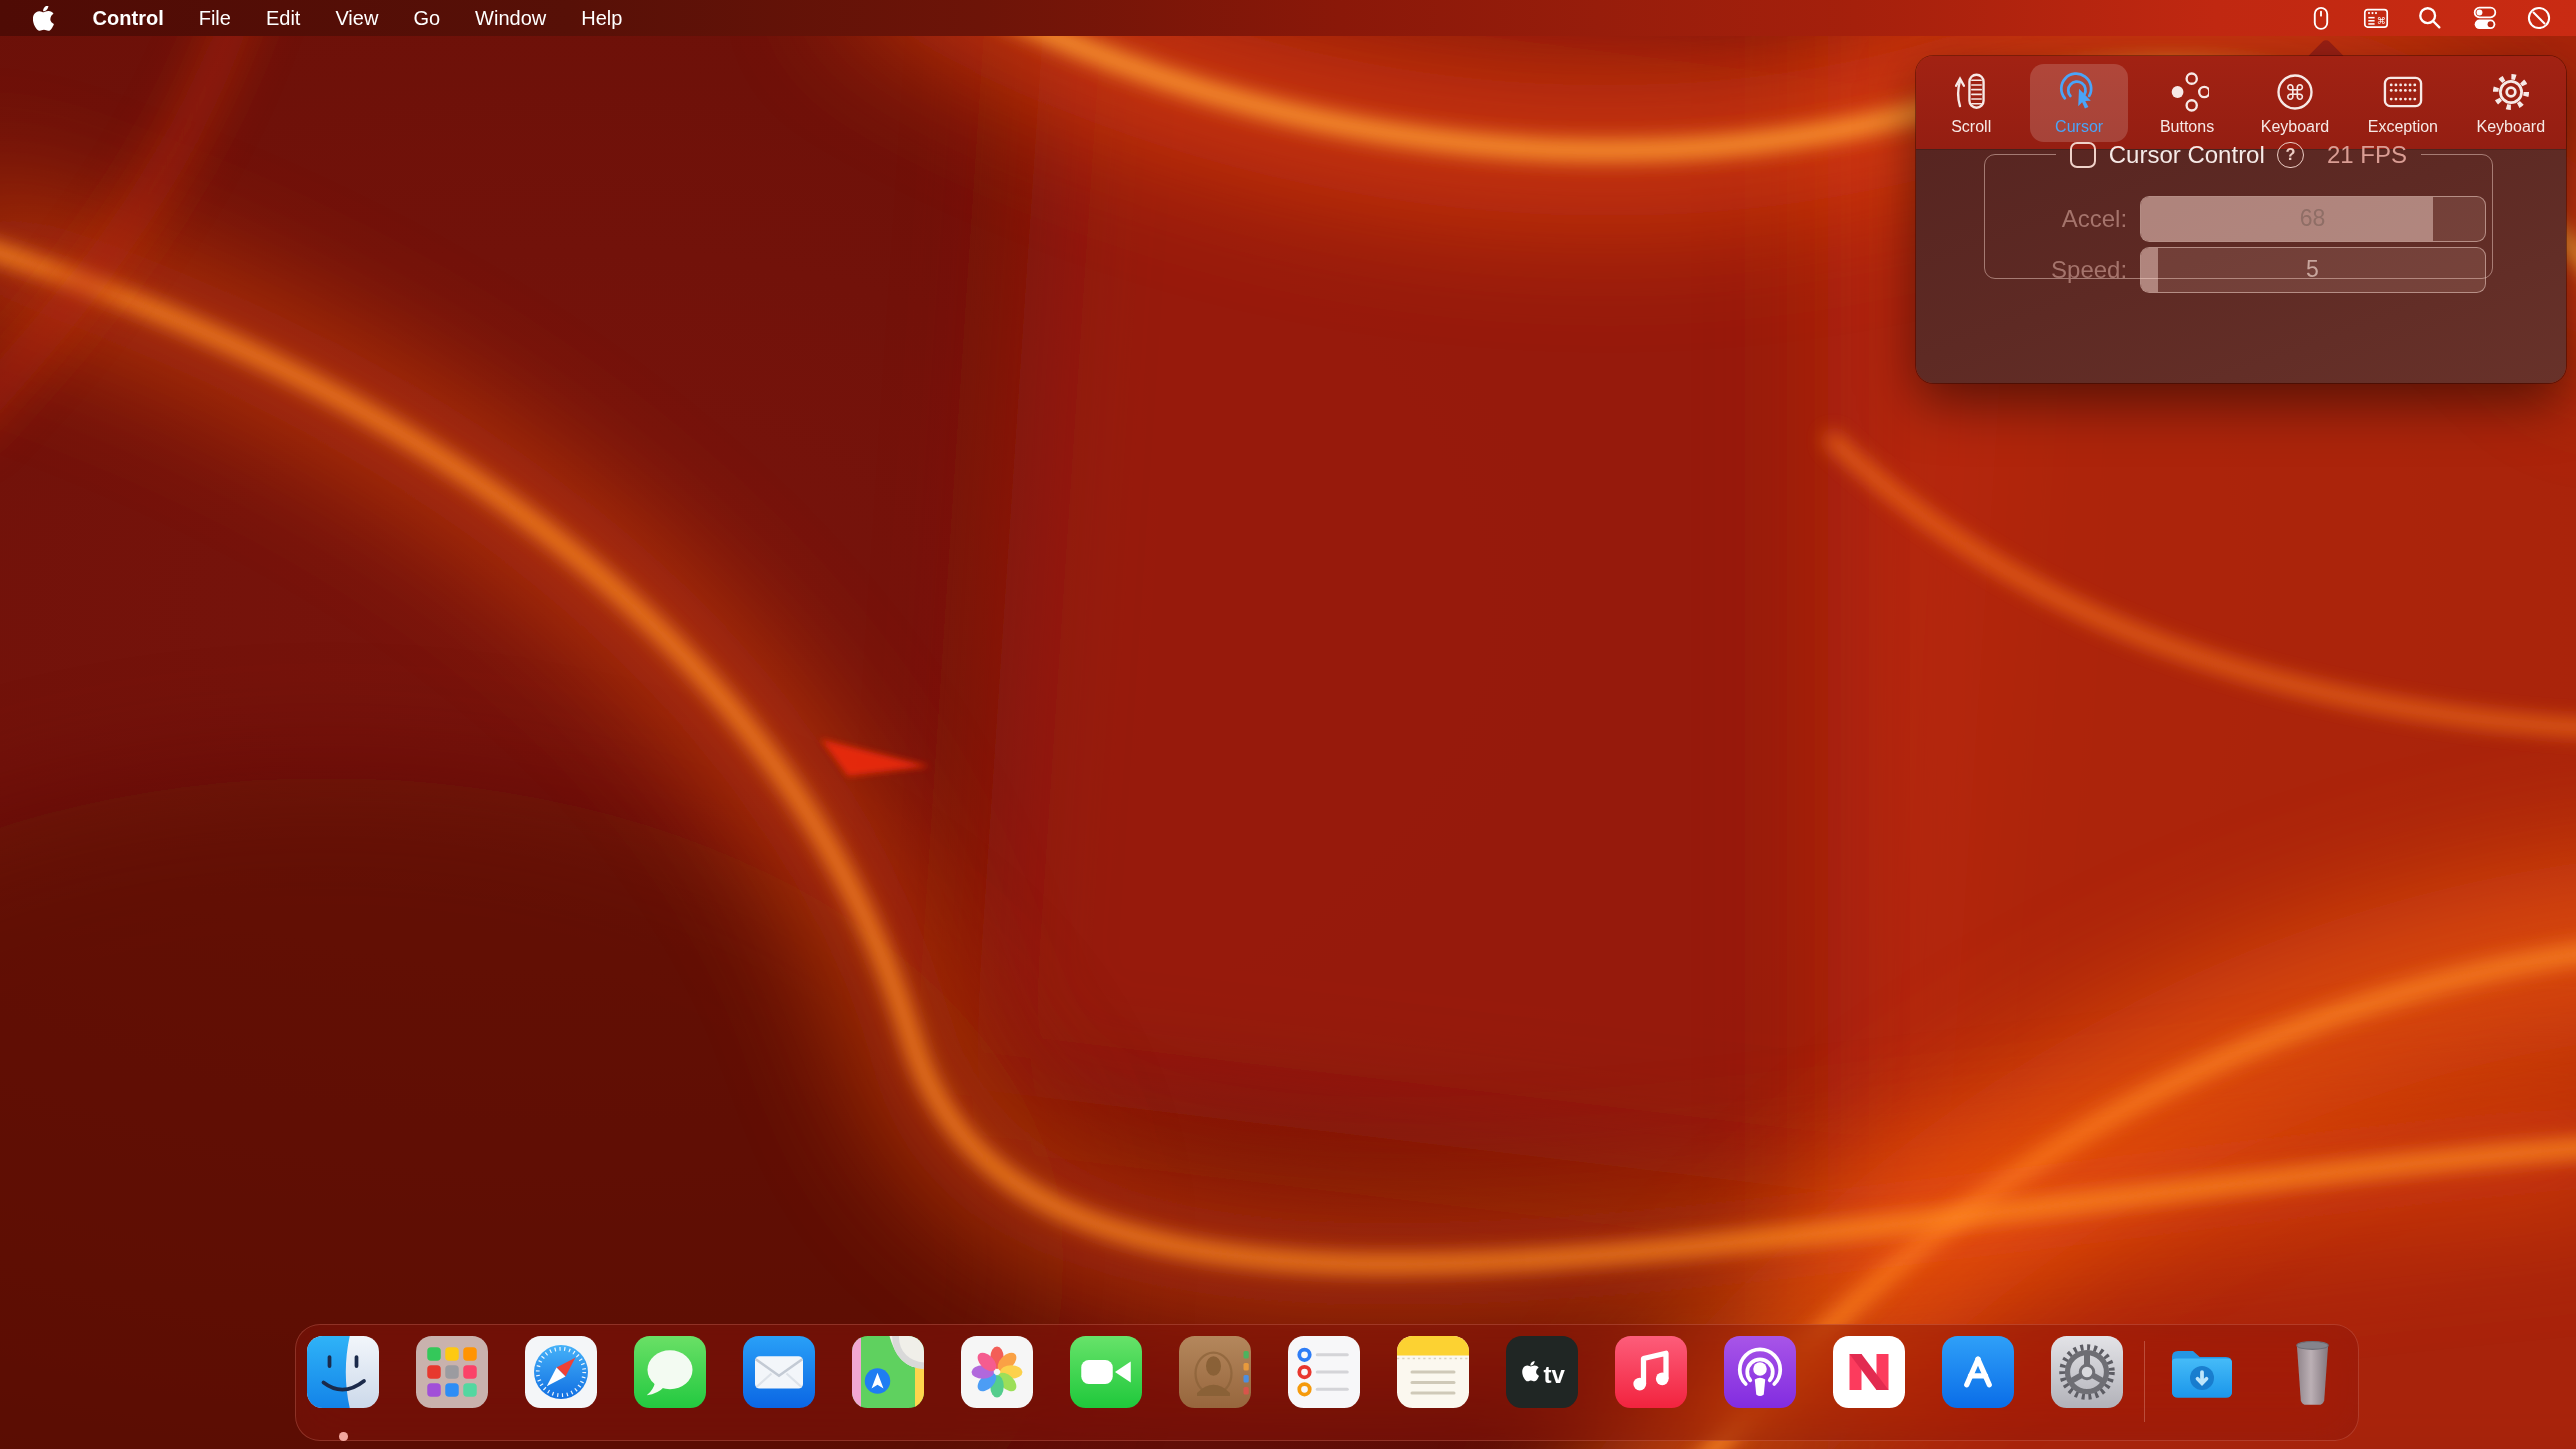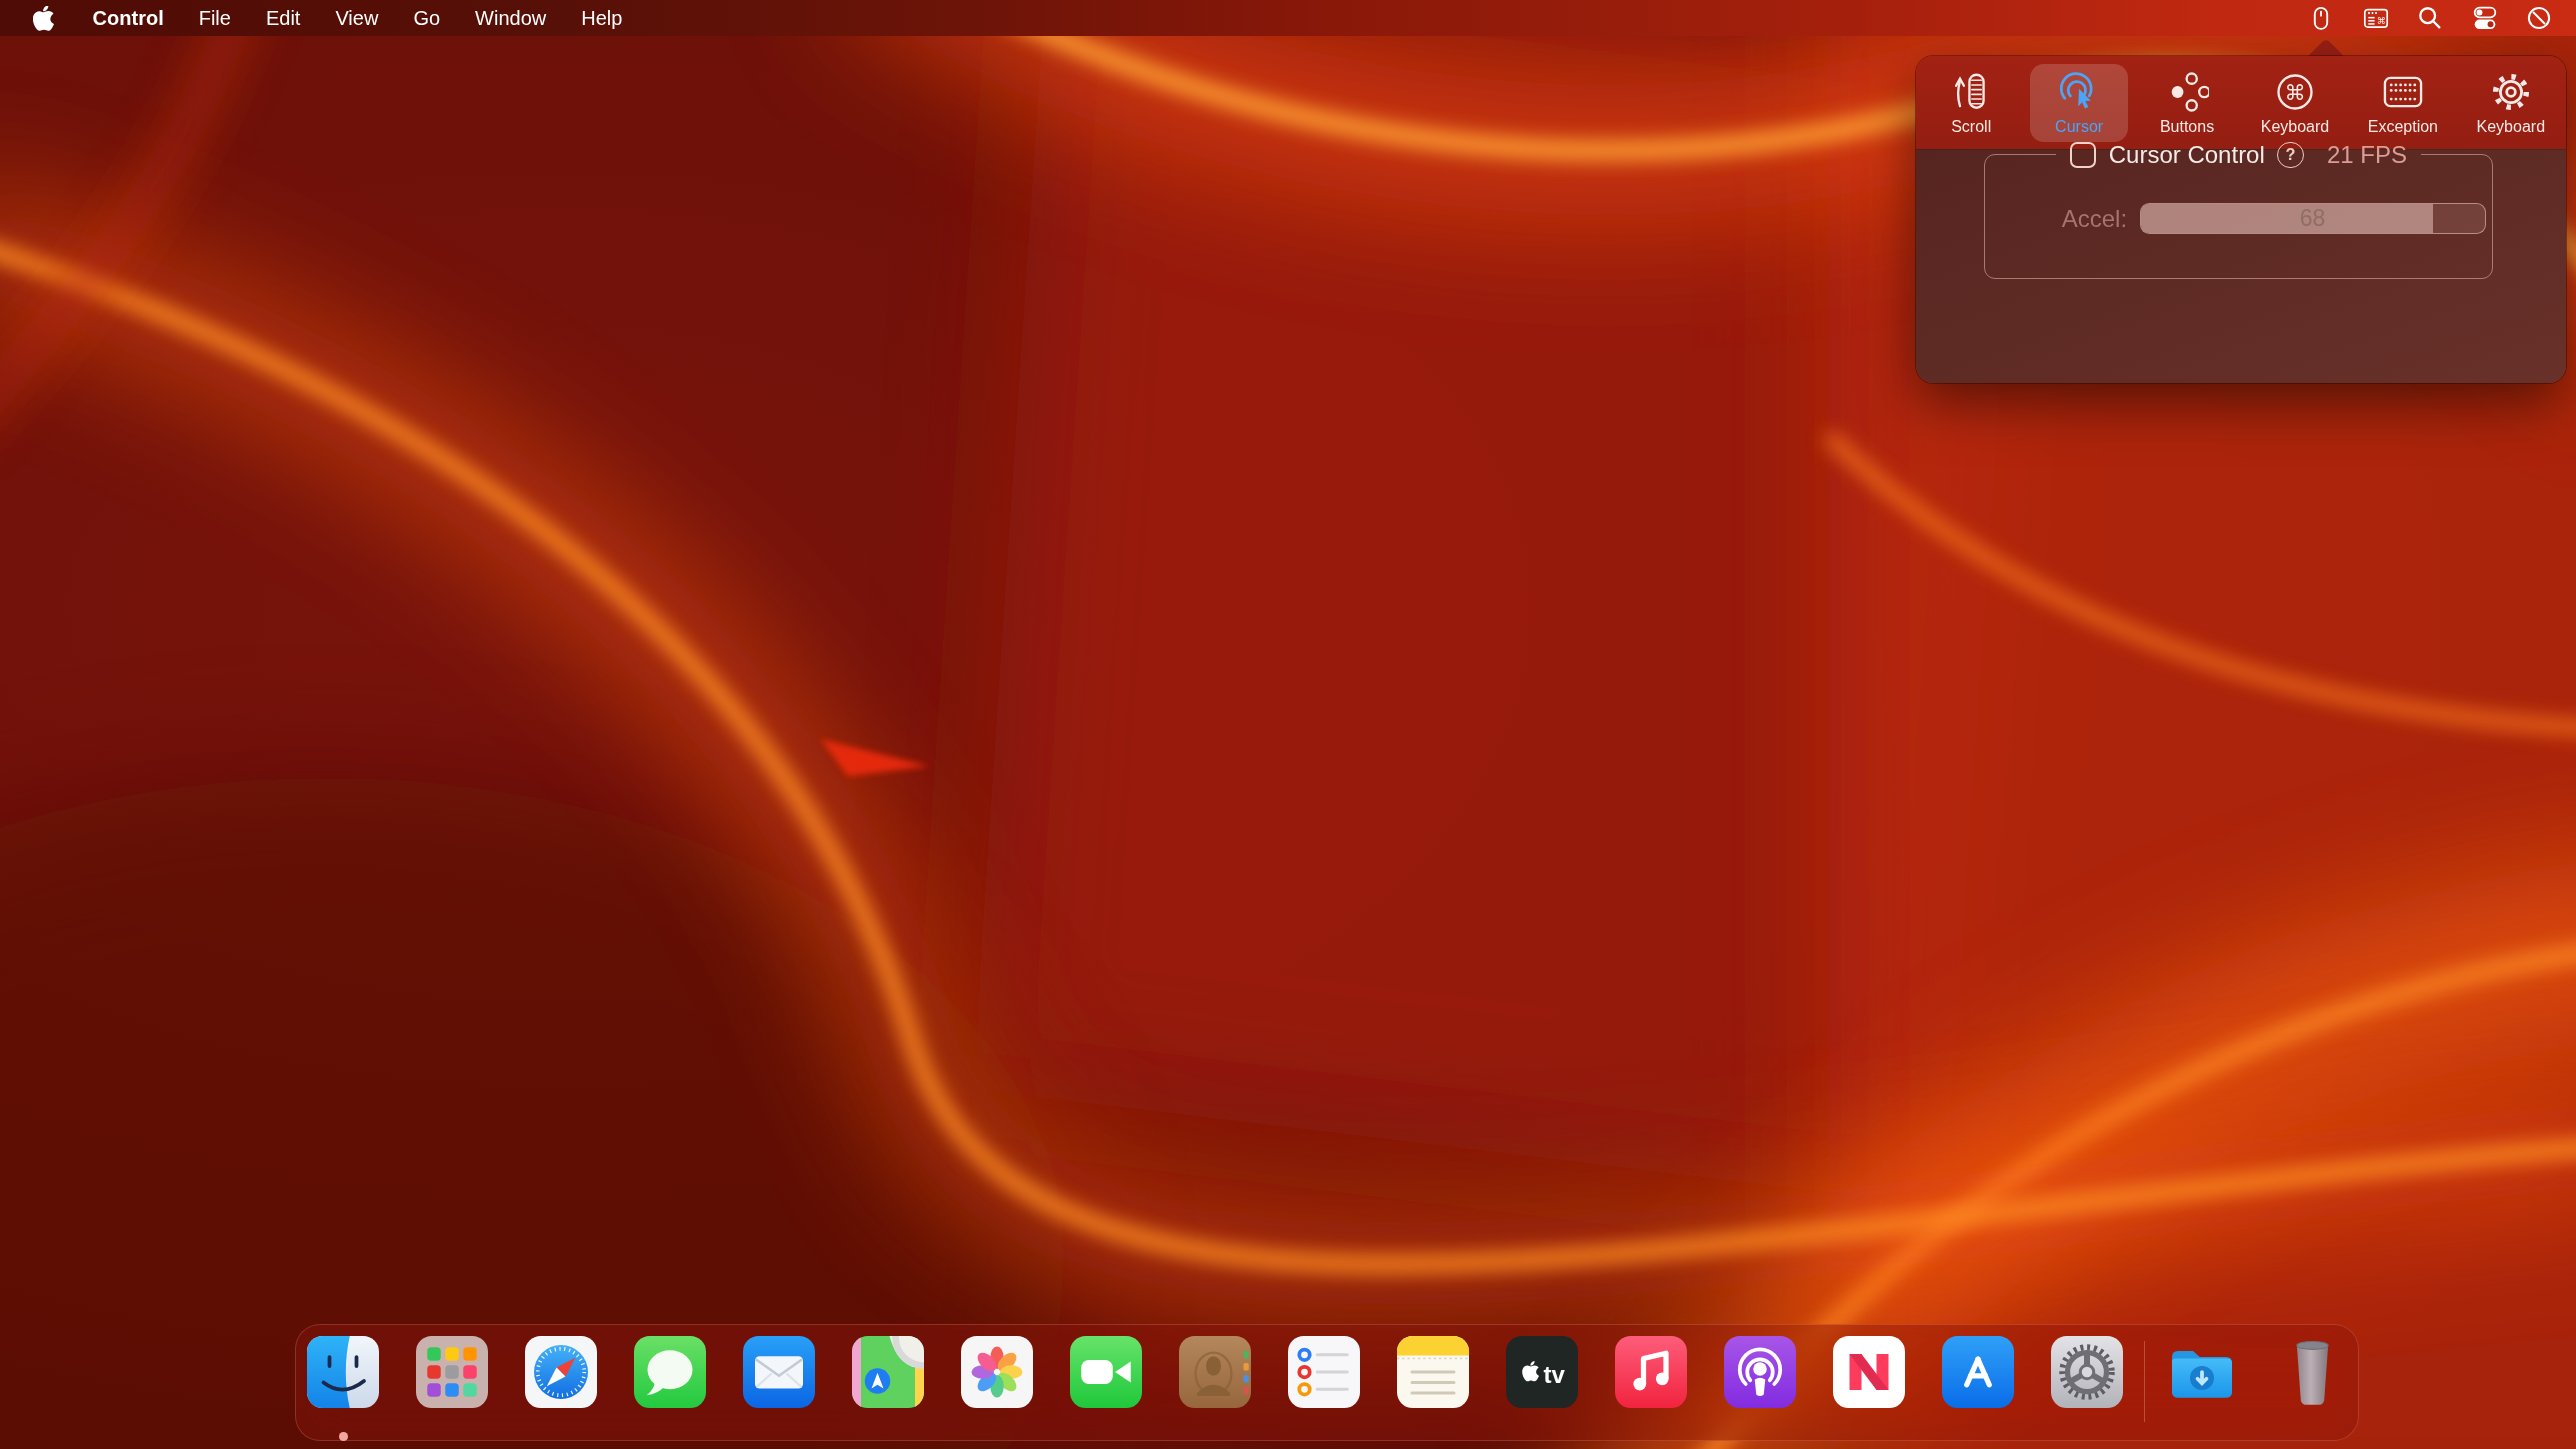--- a/index.html
+++ b/index.html
@@ -58,21 +58,21 @@
     margin:3px auto;padding:0 14px;display:flex;align-items:center;gap:12.4px;
     font-size:24px;color:#f6eae7;
   }
   .checkbox{width:26.4px;height:26.4px;border:2.3px solid #f0d2c9;border-radius:7px;box-sizing:border-box;background:transparent;}
   .help{width:26.4px;height:26.4px;border:1.9px solid #edcdc4;border-radius:50%;box-sizing:border-box;
         display:flex;align-items:center;justify-content:center;font-size:16.3px;color:#edcdc4;font-weight:700;}
   .fps{color:#da9d94;margin-left:11px;}
   .srow{display:flex;align-items:center;height:33px;margin:18px 0 0 0;justify-content:center;}
   .slabel{width:148px;text-align:right;padding-right:12.4px;box-sizing:border-box;font-size:24px;color:#a5746c;}
   .slider{
-    position:relative;width:346px;height:31px;border:1.6px solid rgba(236,205,196,.55);
+    position:relative;width:346px;height:46px;border:1.6px solid rgba(236,205,196,.55);
     border-radius:9.3px;background:rgba(255,210,195,.13);box-sizing:border-box;overflow:hidden;
   }
   .sfill{position:absolute;left:0;top:0;bottom:0;background:rgba(255,224,214,.44);border-radius:7px 0 0 7px;}
   .sval{position:absolute;inset:0;display:flex;align-items:center;justify-content:center;font-size:23px;}
   .slider.s0 .sval{color:#8f6e66;}
   .slider.s1 .sval{color:#c8a69d;}
   
   .dock{
     position:absolute;left:267px;top:1324px;height:117px;z-index:30;
     display:inline-flex;align-items:flex-start;gap:37px;padding:11px 11px 0 11px;
@@ -279,20 +279,27 @@
           <span class="help">?</span>
           <span class="fps">21 FPS</span>
         </legend>
         <div class="srow">
           <span class="slabel">Accel:</span>
           <div class="slider s0">
             <div class="sfill" style="width: 85%;"></div>
             <div class="sval">68</div>
           </div>
         </div>
+        <div class="srow">
+          <span class="slabel">Speed:</span>
+          <div class="slider s1">
+            <div class="sfill" style="width: 5%;"></div>
+            <div class="sval">5</div>
+          </div>
+        </div>
       </fieldset>
     </div>
   </div>
 </div>
 
 <div class="dock">
   <div class="run-dot"></div>
 
   <div class="dock-item">
     <svg width="72" height="72" viewBox="0 0 96 96">

